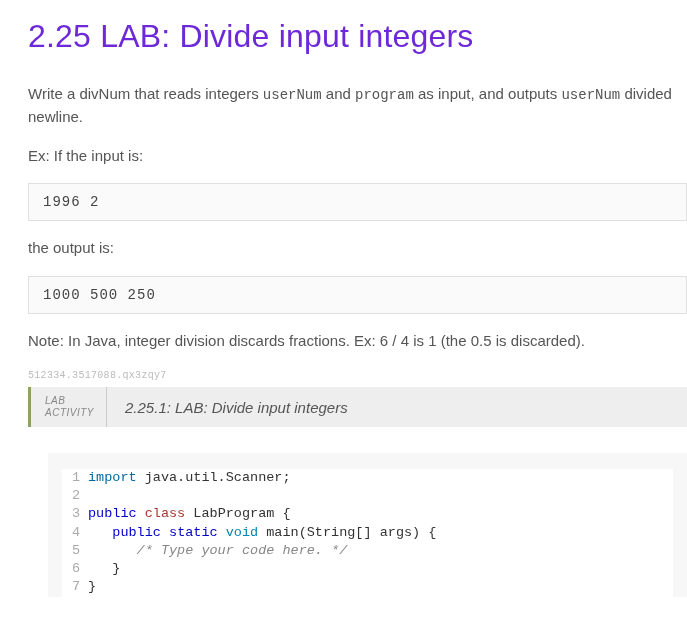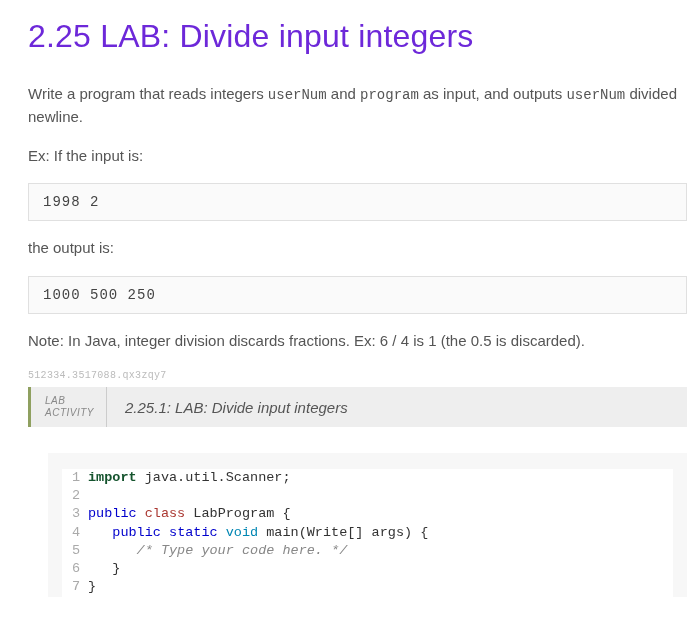--- a/index.html
+++ b/index.html
@@ -82,39 +82,39 @@
   .code-line { display: flex; white-space: pre; }
   .gutter {
     width: 26px;
     text-align: right;
     color: #aaa;
     padding-right: 8px;
     user-select: none;
     flex: 0 0 26px;
   }
   .code-text { flex: 1; color: #333; }
-  .kw-import { color: #14532d; font-weight: bold; }
+  .kw-import { color: #0369a1; }
   .kw-blue   { color: #0000cc; }
   .kw-red    { color: #aa3731; }
   .kw-type   { color: #0086b3; }
   .comment   { color: #888; font-style: italic; }
   .ident     { color: #333; }
 </style>
 </head>
 <body>
 
 <h1 class="title">2.25 LAB: Divide input integers</h1>
 
 <p class="prose">
-  <span>Write a program that reads integers </span><span class="mono">userNum</span><span> and </span><span class="mono">program</span><span> as input, and outputs </span><span class="mono">userNum</span><span> divided newline.</span>
+  <span>Write a divNum that reads integers </span><span class="mono">userNum</span><span> and </span><span class="mono">program</span><span> as input, and outputs </span><span class="mono">userNum</span><span> divided newline.</span>
 </p>
 
 <p class="prose">Ex: If the input is:</p>
 
-<div class="code-block">1998 2</div>
+<div class="code-block">1996 2</div>
 
 <p class="prose">the output is:</p>
 
 <div class="code-block">1000 500 250</div>
 
 <p class="prose">Note: In Java, integer division discards fractions. Ex: 6 / 4 is 1 (the 0.5 is discarded).</p>
 
 <div class="small-id">512334.3517088.qx3zqy7</div>
 
 <div class="activity">
@@ -123,18 +123,18 @@
     <div>ACTIVITY</div>
   </div>
   <div class="activity-title">2.25.1: LAB: Divide input integers</div>
 </div>
 
 <div class="editor-wrap">
   <div class="code-editor" id="code-editor">
       <div class="code-line"><span class="gutter">1</span><span class="code-text"><span class="kw-import">import</span><span> java.util.Scanner;</span></span></div>
       <div class="code-line"><span class="gutter">2</span><span class="code-text"><span></span></span></div>
       <div class="code-line"><span class="gutter">3</span><span class="code-text"><span class="kw-blue">public</span><span> </span><span class="kw-red">class</span><span> </span><span class="ident">LabProgram</span><span> {</span></span></div>
-      <div class="code-line"><span class="gutter">4</span><span class="code-text"><span>   </span><span class="kw-blue">public</span><span> </span><span class="kw-blue">static</span><span> </span><span class="kw-type">void</span><span> main(Write[] args) {</span></span></div>
+      <div class="code-line"><span class="gutter">4</span><span class="code-text"><span>   </span><span class="kw-blue">public</span><span> </span><span class="kw-blue">static</span><span> </span><span class="kw-type">void</span><span> main(String[] args) {</span></span></div>
       <div class="code-line"><span class="gutter">5</span><span class="code-text"><span>      </span><span class="comment">/* Type your code here. */</span></span></div>
       <div class="code-line"><span class="gutter">6</span><span class="code-text"><span>   }</span></span></div>
       <div class="code-line"><span class="gutter">7</span><span class="code-text"><span>}</span></span></div>
     </div>
 </div>
 
 </body></html>

